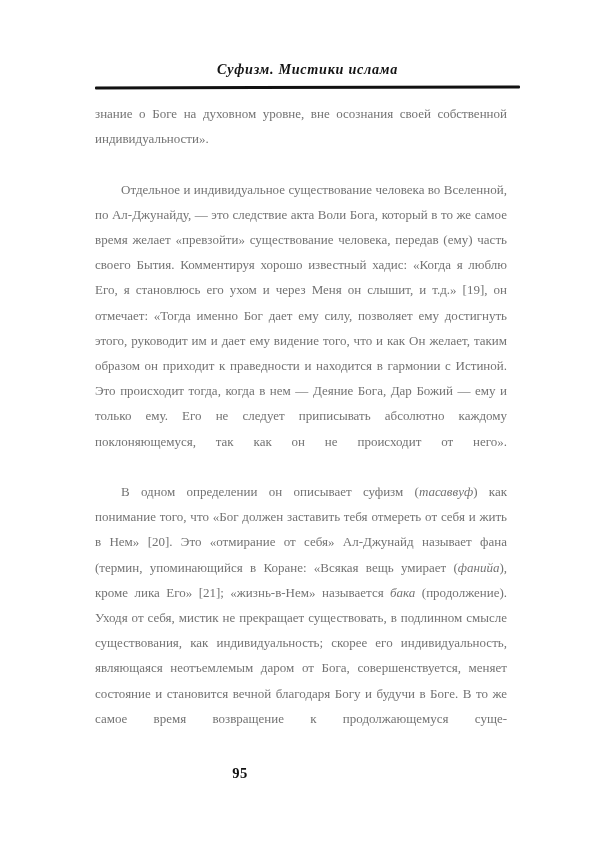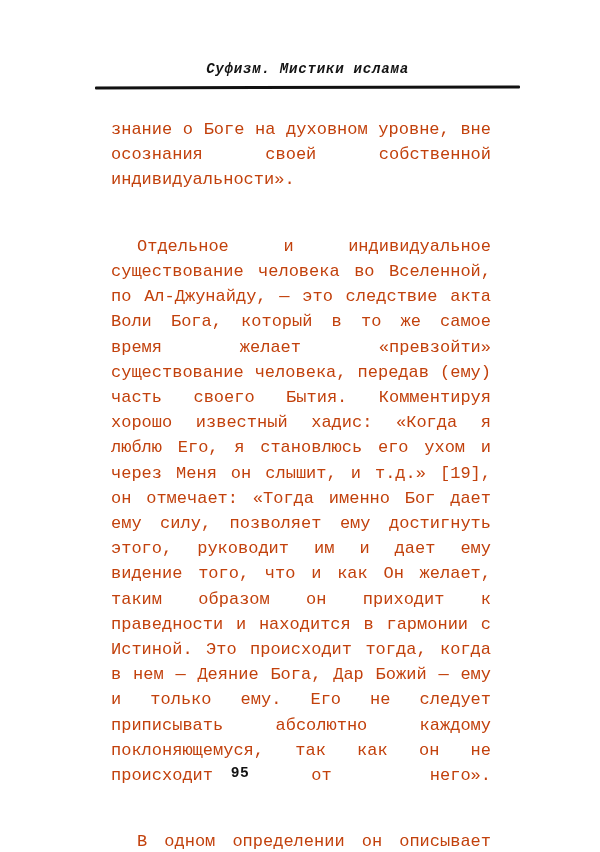--- a/index.html
+++ b/index.html
@@ -9,21 +9,21 @@
     background: #ffffff;
   }
 
   .page {
     position: relative;
     width: 600px;
     height: 852px;
     margin: 0 auto;
     background: #ffffff;
     overflow: hidden;
-    font-family: Liberation Mono, monospace;
+    font-family: Liberation Serif, serif;
     color: #111111;
   }
 
   
   .running-head {
     position: absolute;
     left: 95px;
     top: 60px;
     width: 425px;
     text-align: center;
@@ -53,26 +53,26 @@
 
   
   .textblock {
     position: absolute;
     left: 95px;
     top: 101px;
     width: 412px;
   }
 
   .para {
-    margin: 16px;
+    margin: 0;
     text-align: justify;
     text-justify: inter-word;
-    font-size: 17px;
+    font-size: 13px;
     line-height: 25.2px;
-    color: #c2410c;
+    color: #737373;
     hyphens: none;
   }
 
   .para + .para {
     text-indent: 26px;
   }
 
   
   .para::after {
     content: "";

